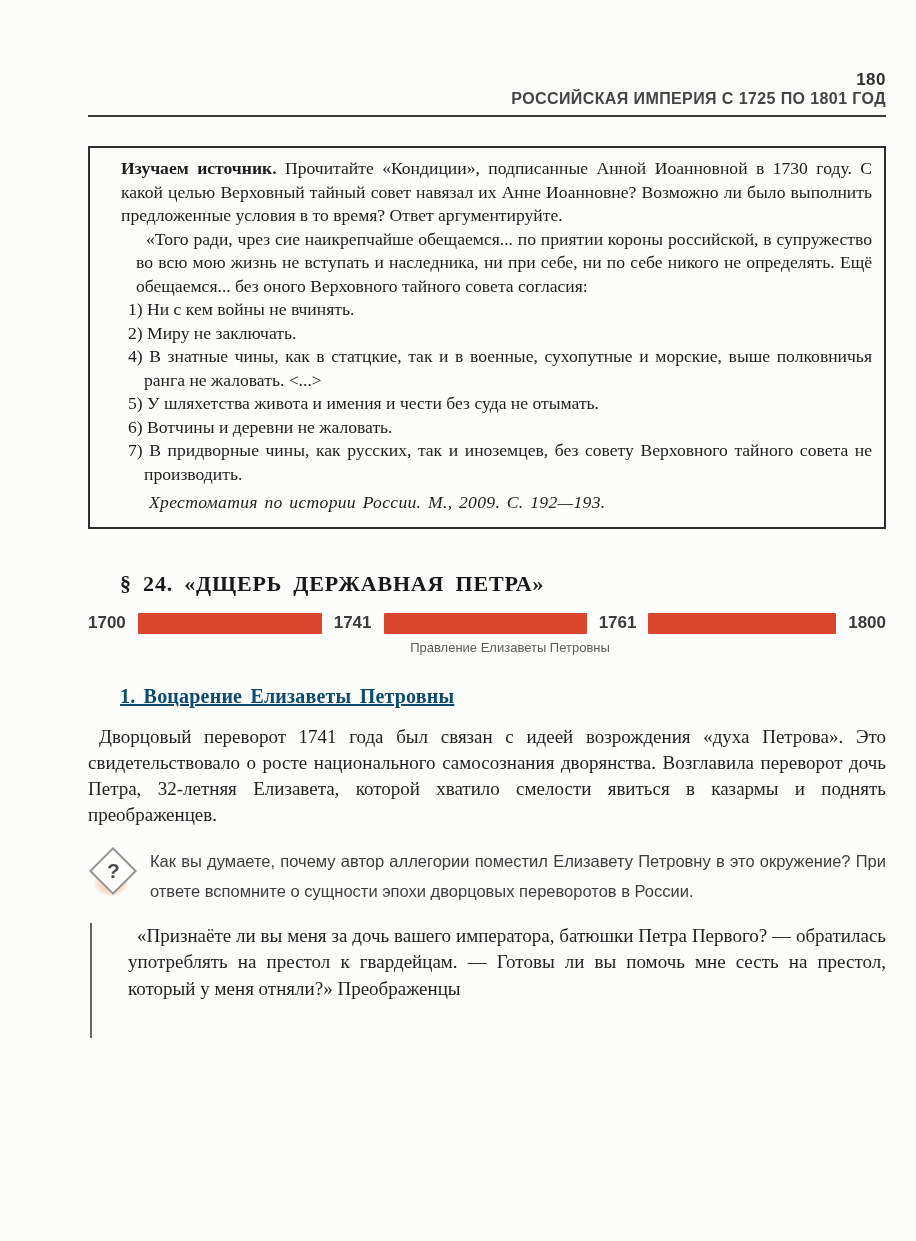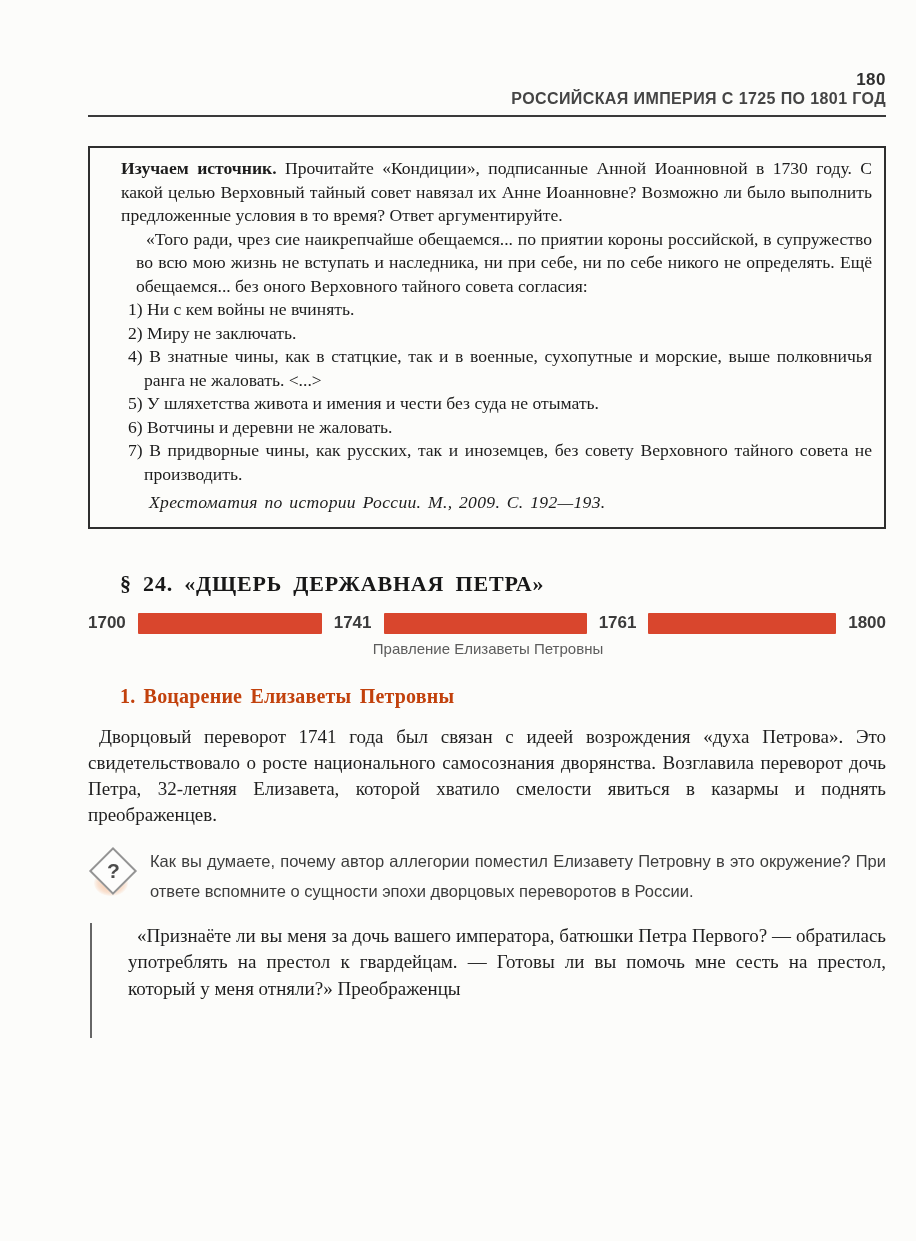--- a/index.html
+++ b/index.html
@@ -57,30 +57,30 @@
   .timeline{
     display:flex;align-items:center;gap:12px;
     font-family:"Liberation Sans","DejaVu Sans",sans-serif;
     font-size:17px;font-weight:bold;color:#3b3b3b;
   }
   .tl-bar{height:21px;border-radius:1px;}
   .tl-bar.b1{width:191px;}
   .tl-bar.b2{width:211px;}
   .tl-bar.b3{width:195px;}
   .tl-caption{
-    position:absolute;top:27px;left:400px;transform:translateX(-50%);
+    position:absolute;top:27px;left:422px;transform:translateX(-50%);
     font-family:"Liberation Sans","DejaVu Sans",sans-serif;
-    font-size:15px;color:#5c5c5c;white-space:nowrap;
+    font-size:13px;color:#5c5c5c;white-space:nowrap;
   }
 
   
   .subhead{
     margin-top:28px;margin-left:32px;
-    font-size:20px;font-weight:bold;color:#c2410c;
-    word-spacing:3px;letter-spacing:.2px;
+    font-size:20px;font-weight:bold;color:#0c4a6e;
+    word-spacing:3px;letter-spacing:.2px;text-decoration:underline;
   }
 
   .bodypar{
     margin-top:16px;
     font-size:19px;line-height:26px;
     text-align:justify;text-indent:11px;
   }
 
   
   .question{

